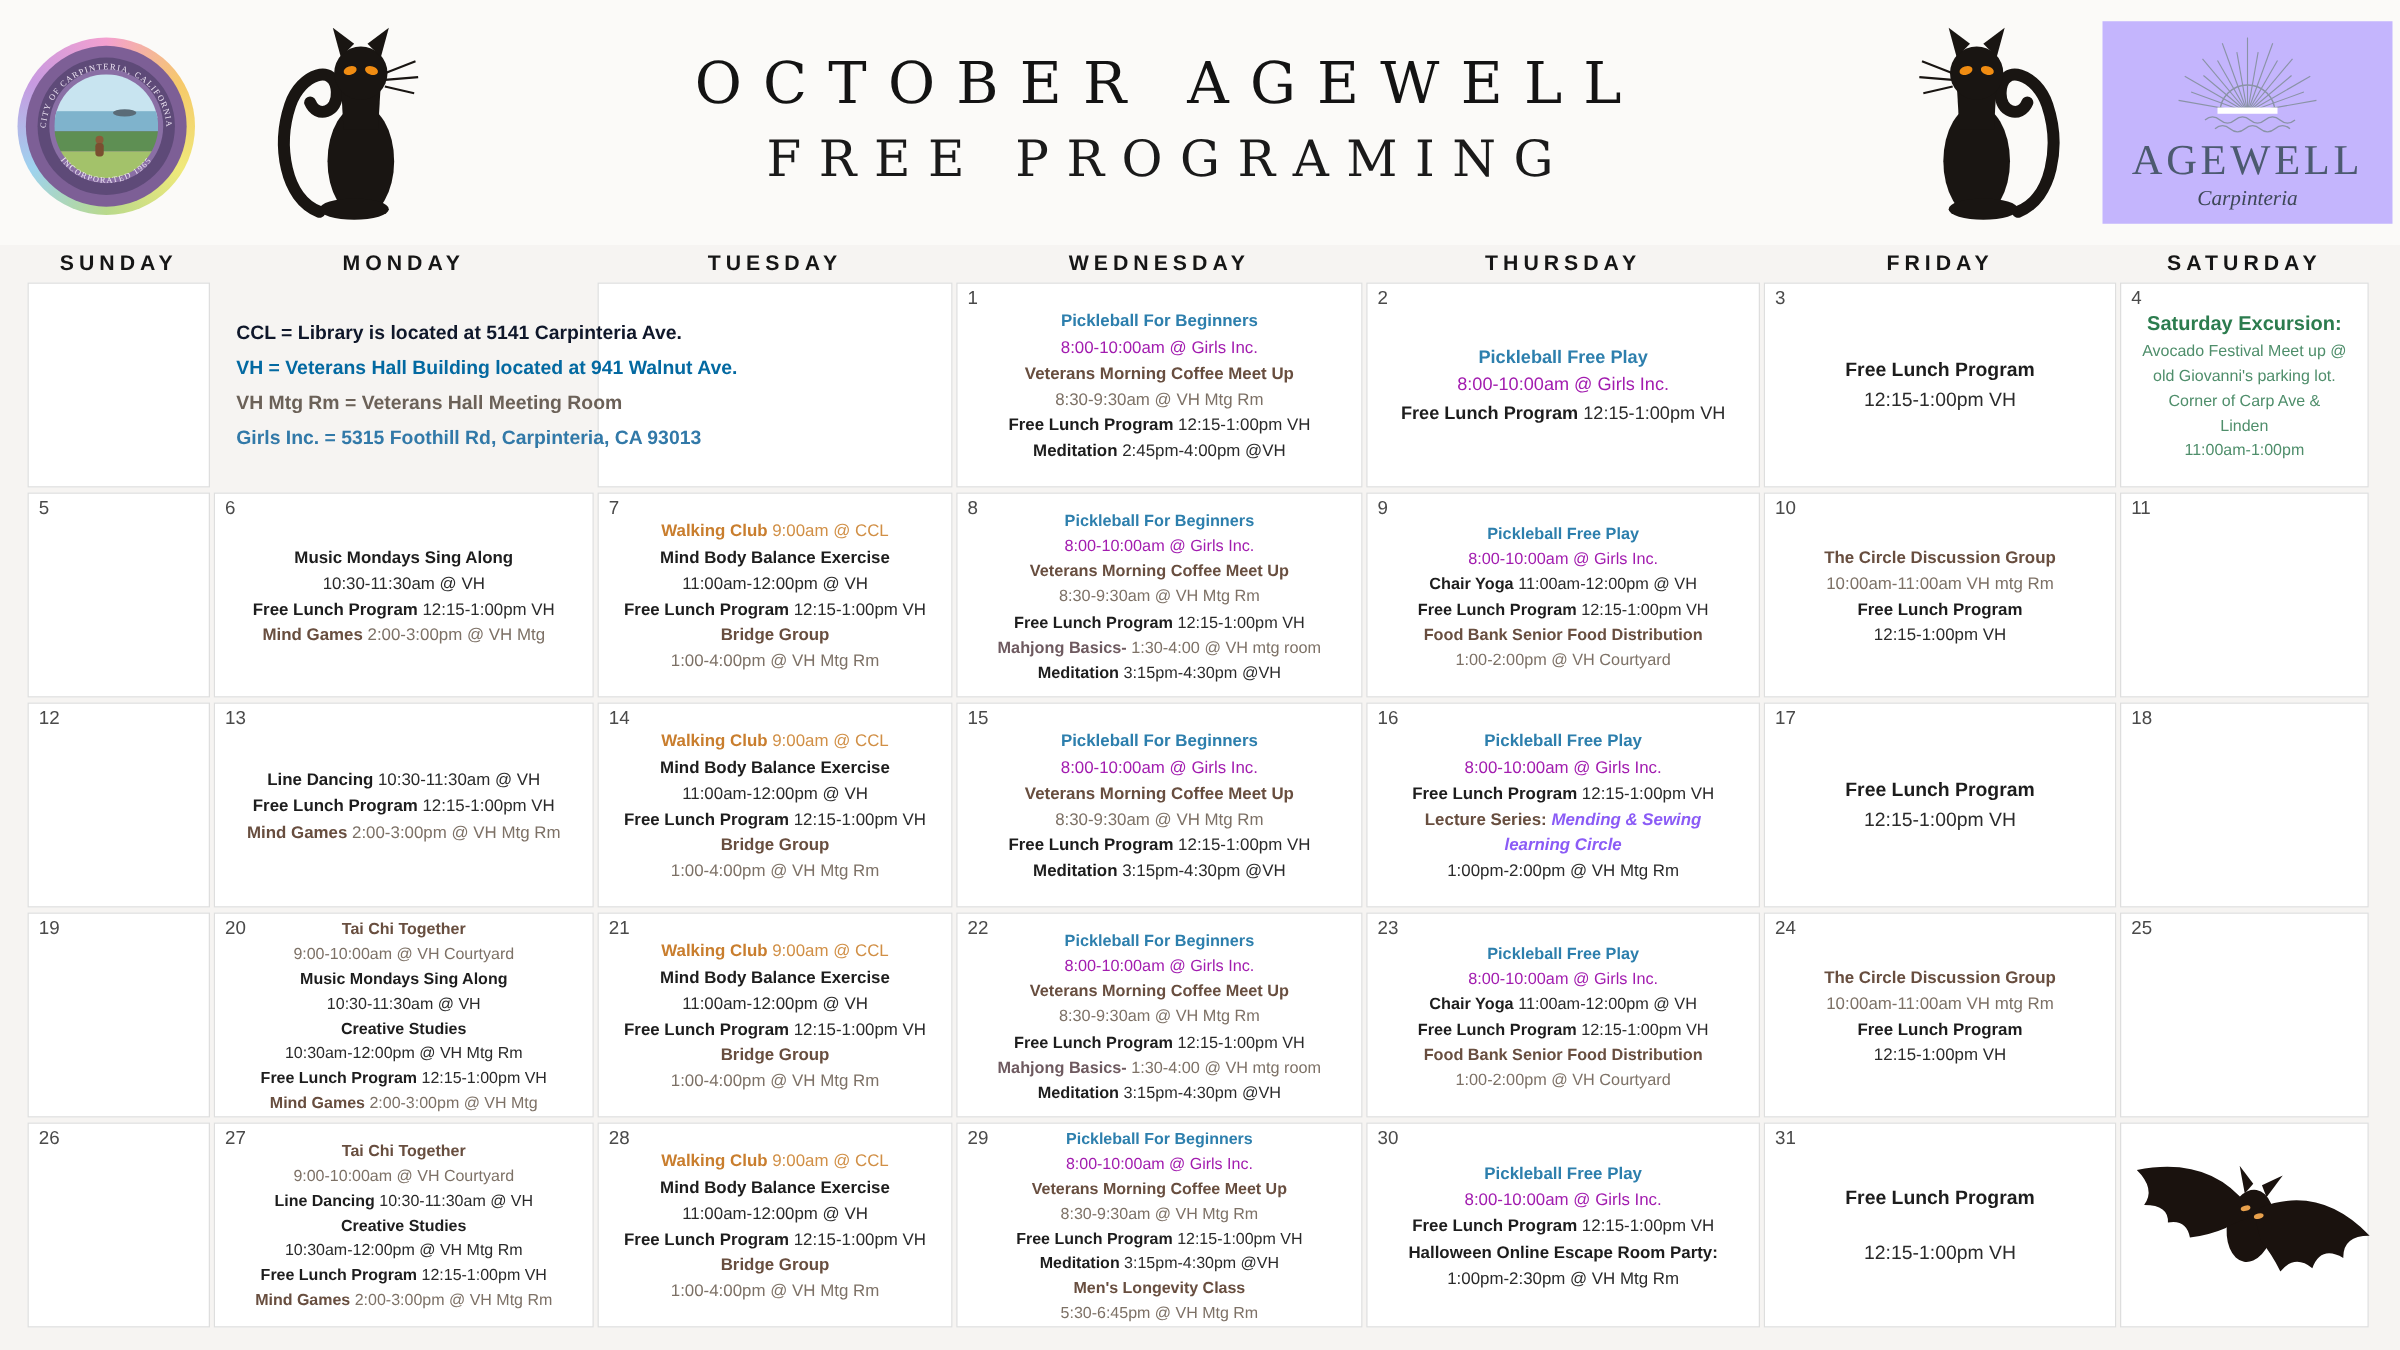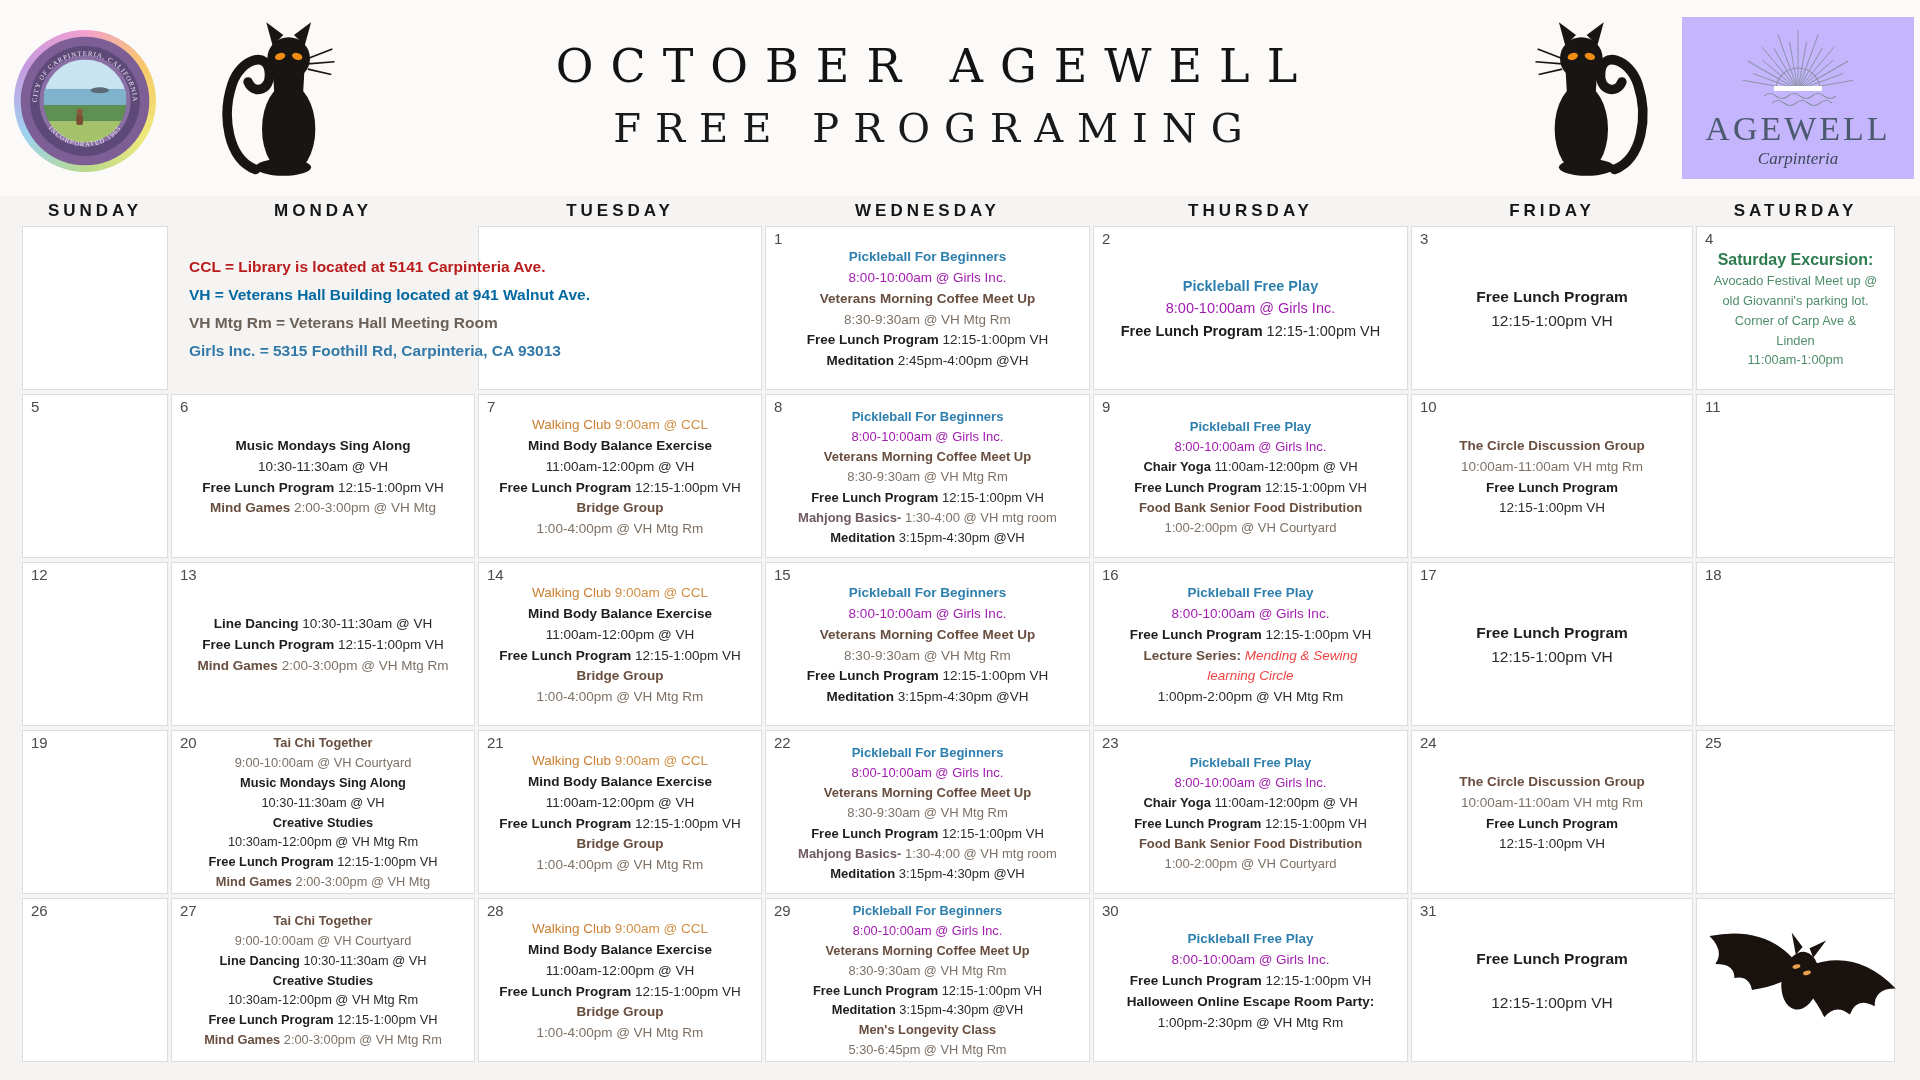--- a/index.html
+++ b/index.html
@@ -37,32 +37,32 @@
   .day-num { position:absolute; top:3px; left:8px; font-size:15px; color:#4a4a4a; font-weight:400; }
   .line { line-height:1.32; margin:1.5px 0; }
 
   
   .s-k   { color:#2a2a2a; }
   .s-kb  { color:#1d1d1d; font-weight:700; }
   .s-blb { color:#2d7fad; font-weight:700; }
   .s-bl  { color:#a21caf; }
   .s-brb { color:#684e3f; font-weight:700; }
   .s-gy  { color:#7d7166; }
-  .s-ob  { color:#c97e2e; font-weight:400; }
+  .s-ob  { color:#c97e2e; font-weight:700; }
   .s-o   { color:#d18f45; }
   .s-gb  { color:#2c7c4e; font-weight:700; font-size:1.25em; }
   .s-g   { color:#4f8e6b; }
   .s-mb  { color:#6e5a60; font-weight:700; }
-  .s-bri { color:#ef4444; font-weight:400; font-style:italic; }
+  .s-bri { color:#8b5cf6; font-weight:700; font-style:italic; }
 
   
   .legend-cell { align-items:flex-start; justify-content:center; padding-left:18px;
                  white-space:nowrap; overflow:visible; z-index:3; border:none; background:transparent; }
   .legend-line { font-size:15.5px; line-height:1.8; font-weight:700; }
-  .s-lo  { color:#b91c1c; }
+  .s-lo  { color:#0f172a; }
   .s-lk  { color:#0369a1; }
   .s-lbr { color:#6b6158; }
   .s-lbl { color:#3279a8; }
 
   
   .bat-cell { overflow:visible; }
   .bat { width:212px; transform:rotate(10deg); margin-top:6px; }
 </style>
 </head>
 <body>

